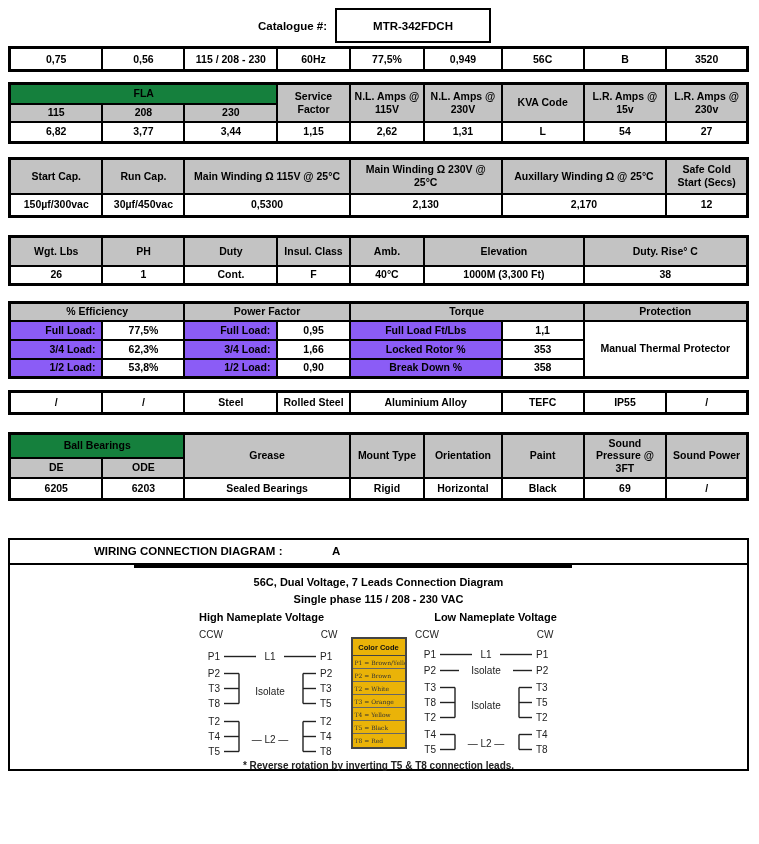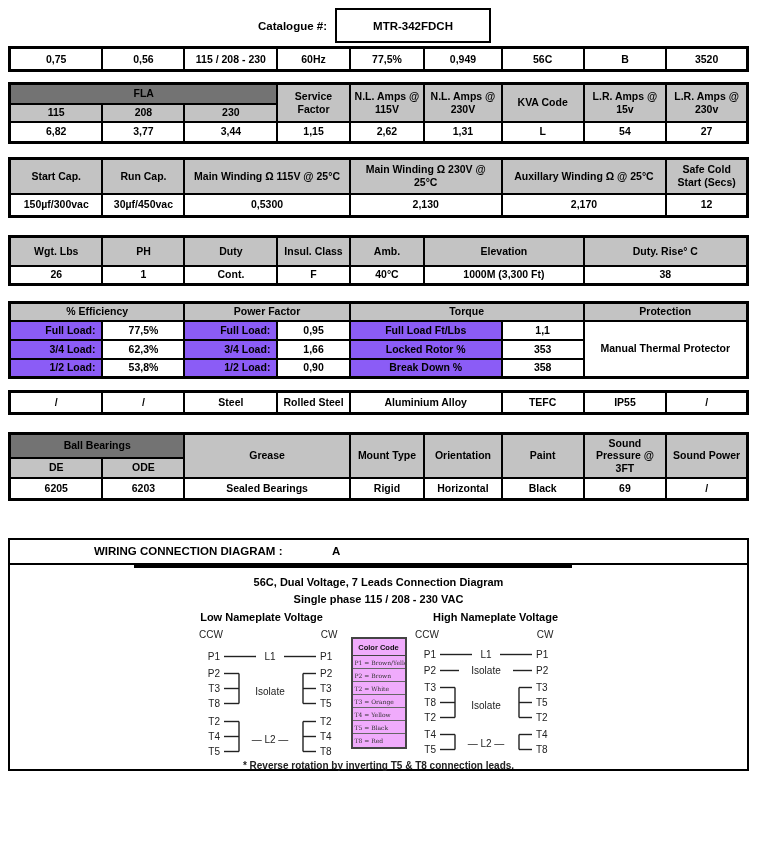--- a/index.html
+++ b/index.html
@@ -30,21 +30,21 @@
     border:3px solid #000;
   }
   table.sheet th, table.sheet td {
     border:2px solid #000;
     font-size:10.5px; font-weight:bold;
     text-align:center; vertical-align:middle;
     padding:1px 2px; line-height:1.22;
     overflow:hidden;
   }
   table.sheet th { background:#c3c3c3; white-space:pre-line; }
-  table.sheet th.dark { background:#737373; }
+  table.sheet th.dark { background:#15803d; }
   table.sheet td { background:#fff; }
   table.sheet td.lbl { background:#8b5cf6; }
   table.sheet td.ra { text-align:right; padding-right:6px; }
 
   .t1 { margin-top:0; }           .t1 .hdr th { height:38px; } .t1 .val td { height:23px; }
   .t2 { margin-top:10px; }        .t2 .r1 th { height:20px; } .t2 .r2 th { height:18px; } .t2 .val td { height:21px; }
   .t3 { margin-top:13px;padding-left:43px; }        .t3 .hdr th { height:35px; } .t3 .val td { height:23px; }
   .t4 { margin-top:17px; }        .t4 .hdr th { height:29px; } .t4 .val td { height:19px; }
   .t5 { margin-top:15px; }        .t5 .hdr th { height:18px; } .t5 .row td { height:19px; }
   .t6 { margin-top:11px; }        .t6 .hdr th { height:52px; } .t6 .val td { height:22px; }
@@ -59,21 +59,21 @@
   .wiring-header .wh-label { position:absolute; left:84px; top:5px; font-weight:bold; font-size:11.5px; }
   .wiring-header .wh-value { position:absolute; left:322px; top:5px; font-weight:bold; font-size:11.5px; }
   .wiring-thick-seg { position:absolute; top:25px; left:124px; width:438px; height:3px; background:#000; }
   .wiring-body { padding-top:9px; }
   .wtitle { text-align:center; font-weight:bold; font-size:11px; line-height:1.55; }
   .dg-titles { display:flex; justify-content:center; margin-top:3px; }
   .dg-titles span { width:234px; text-align:center; font-weight:bold; font-size:11px; }
   .diagrams { display:flex; justify-content:center; align-items:flex-start; margin-top:2px; }
   .diagram-svg { display:block; }
   .color-code {
-    width:56px; margin:12px 5px 0 5px; border:2px solid #444; background:#f0abfc;
+    width:56px; margin:12px 5px 0 5px; border:2px solid #444; background:#eab308;
   }
   .cc-header {
     height:17px; border-bottom:1px solid #444;
     font-size:7.5px; font-weight:bold; text-align:center; line-height:17px; color:#111;
   }
   .cc-entry {
     height:13px; border-bottom:1px solid #666;
     font-family:"DejaVu Serif", serif; font-size:6px; color:#333;
     line-height:13px; padding-left:2px; white-space:nowrap; overflow:hidden;
   }
@@ -342,22 +342,22 @@
   <div class="wiring">
     <div class="wiring-header">
       <span class="wh-label">WIRING CONNECTION DIAGRAM :</span>
       <span class="wh-value">A</span>
     </div>
     <div class="wiring-thick-seg"></div>
     <div class="wiring-body">
       <div class="wtitle">56C, Dual Voltage, 7 Leads Connection Diagram</div>
       <div class="wtitle">Single phase 115 / 208 - 230 VAC</div>
       <div class="dg-titles">
+        <span>High Nameplate Voltage</span>
         <span>Low Nameplate Voltage</span>
-        <span>High Nameplate Voltage</span>
       </div>
       <div class="diagrams">
 
         <svg class="diagram-svg" width="150" height="134" viewBox="0 0 150 134">
           <g font-family="Liberation Sans, sans-serif" font-size="10" fill="#222">
             <text x="15" y="13" text-anchor="middle">CCW</text>
             <text x="133" y="13" text-anchor="middle">CW</text>
             <text x="24" y="35" text-anchor="end">P1</text>
             <text x="74" y="35" text-anchor="middle">L1</text>
             <text x="124" y="35">P1</text>

